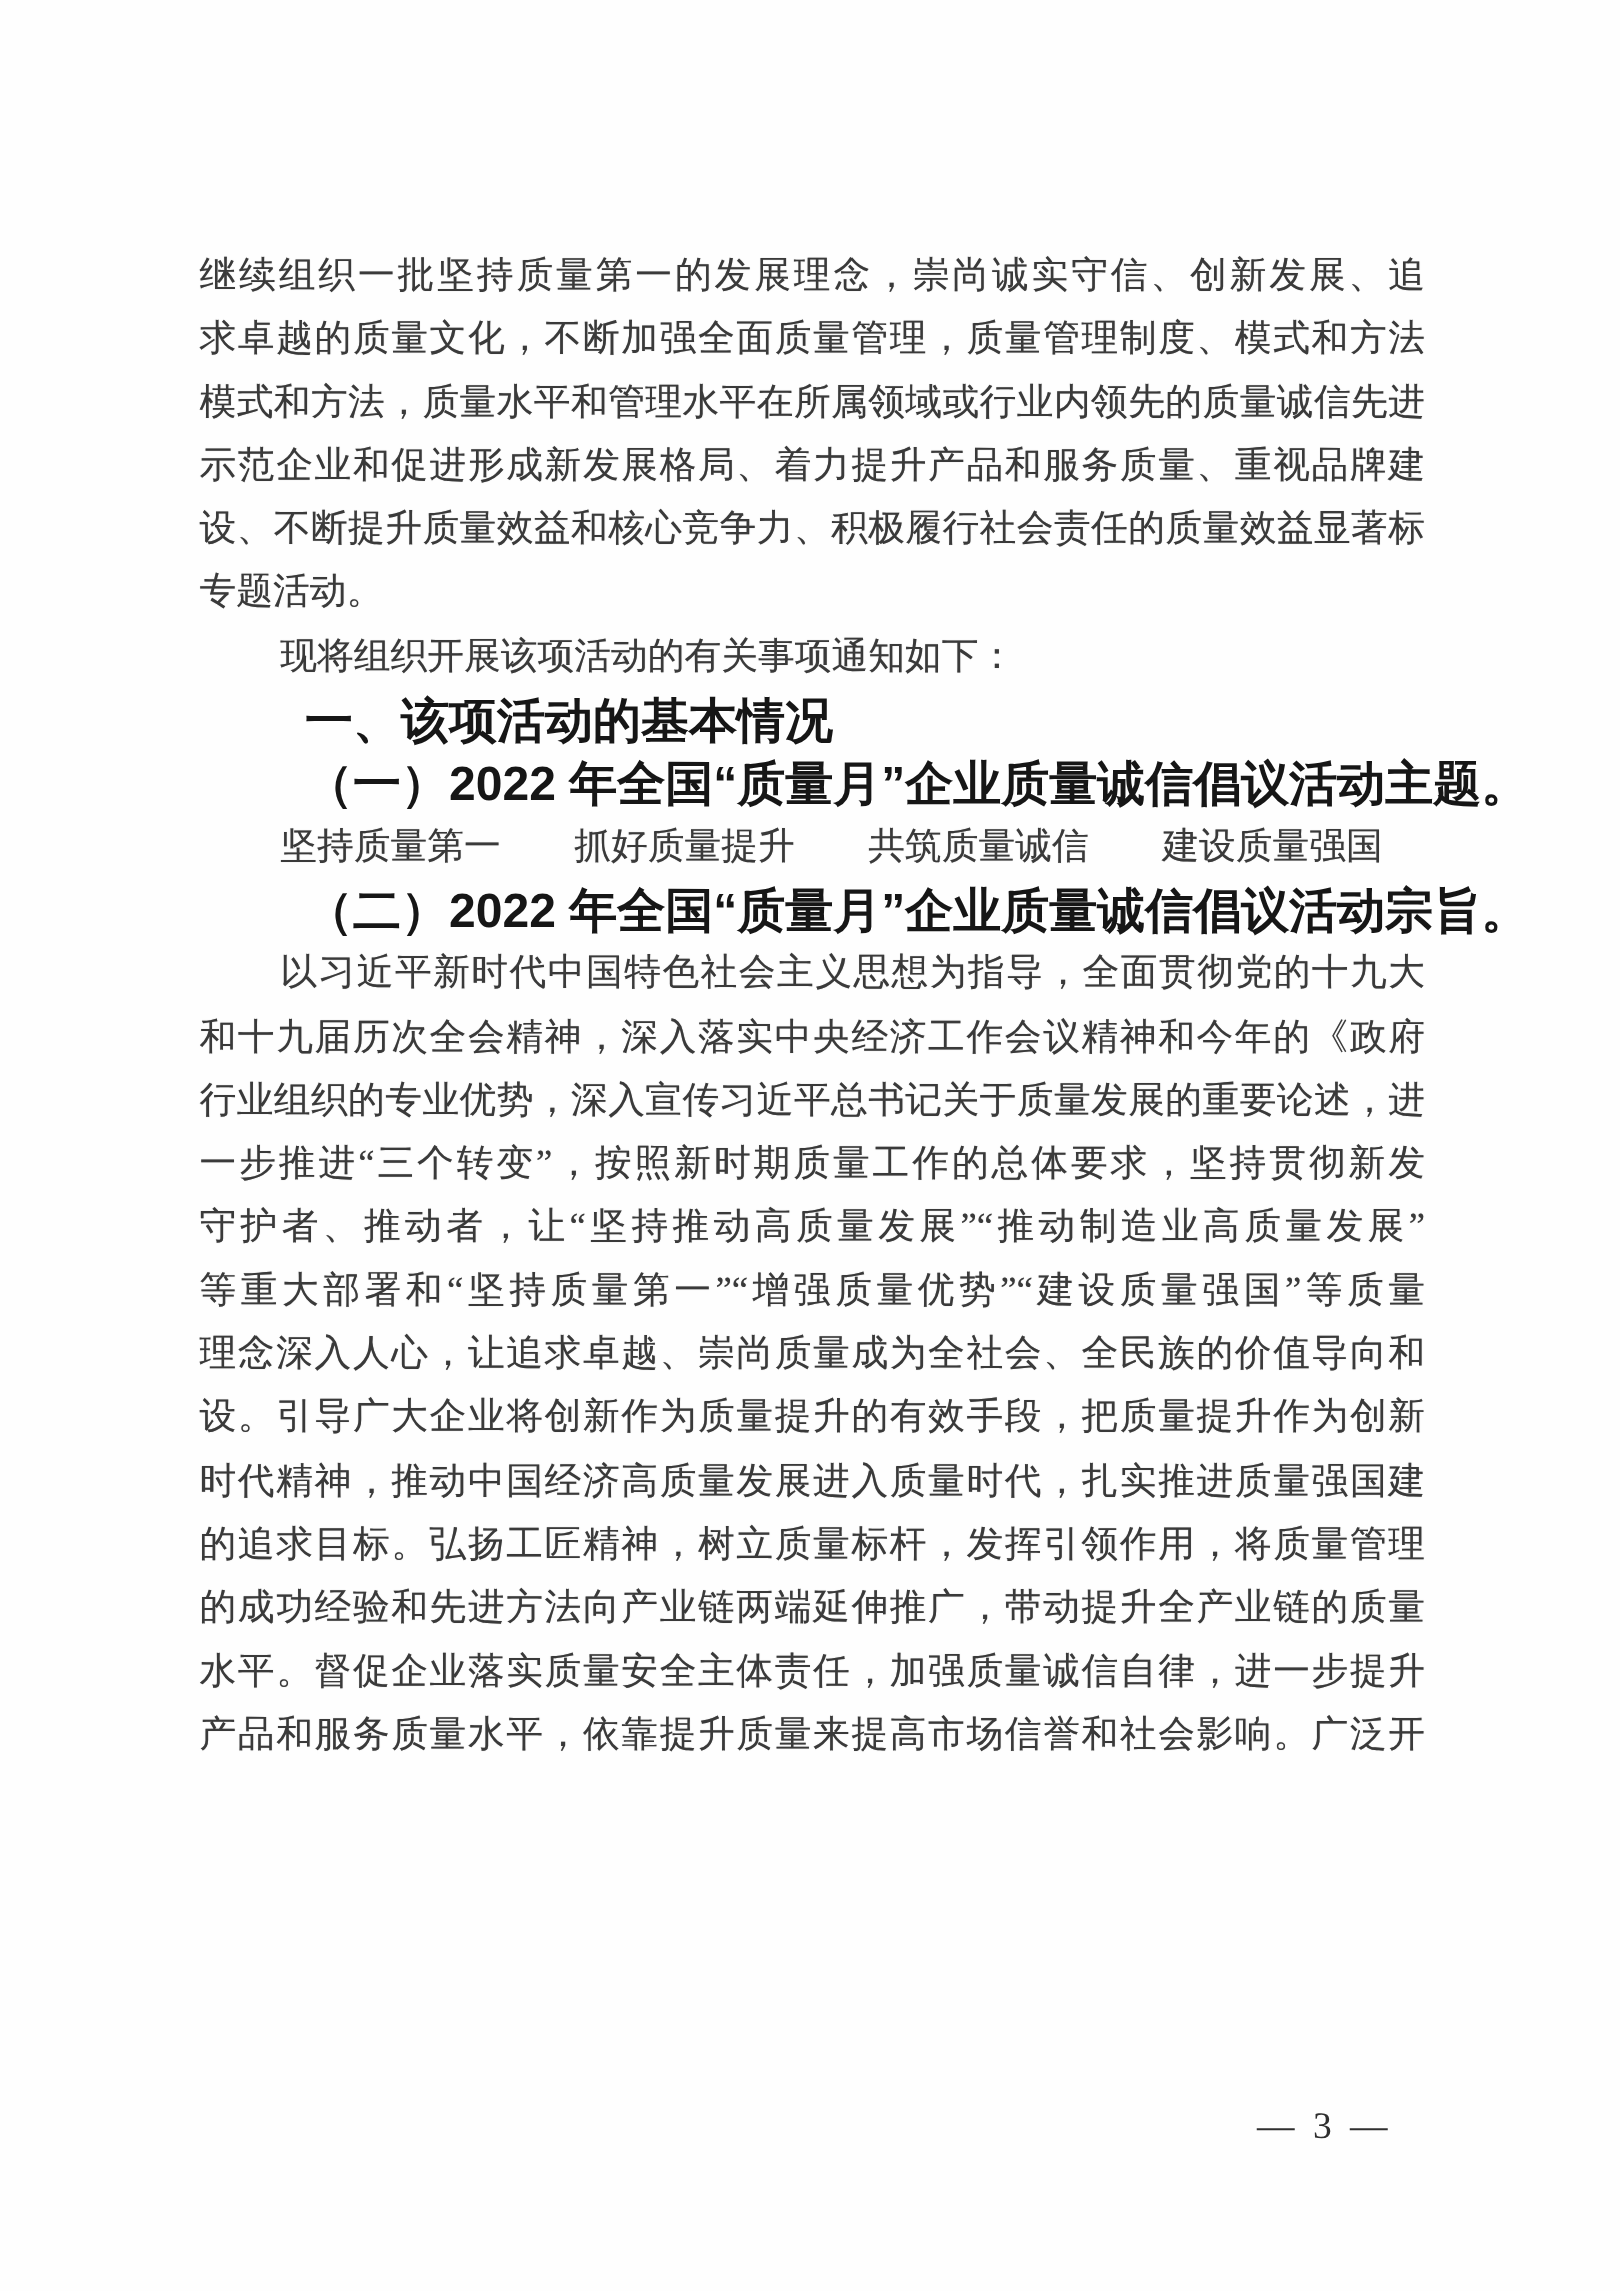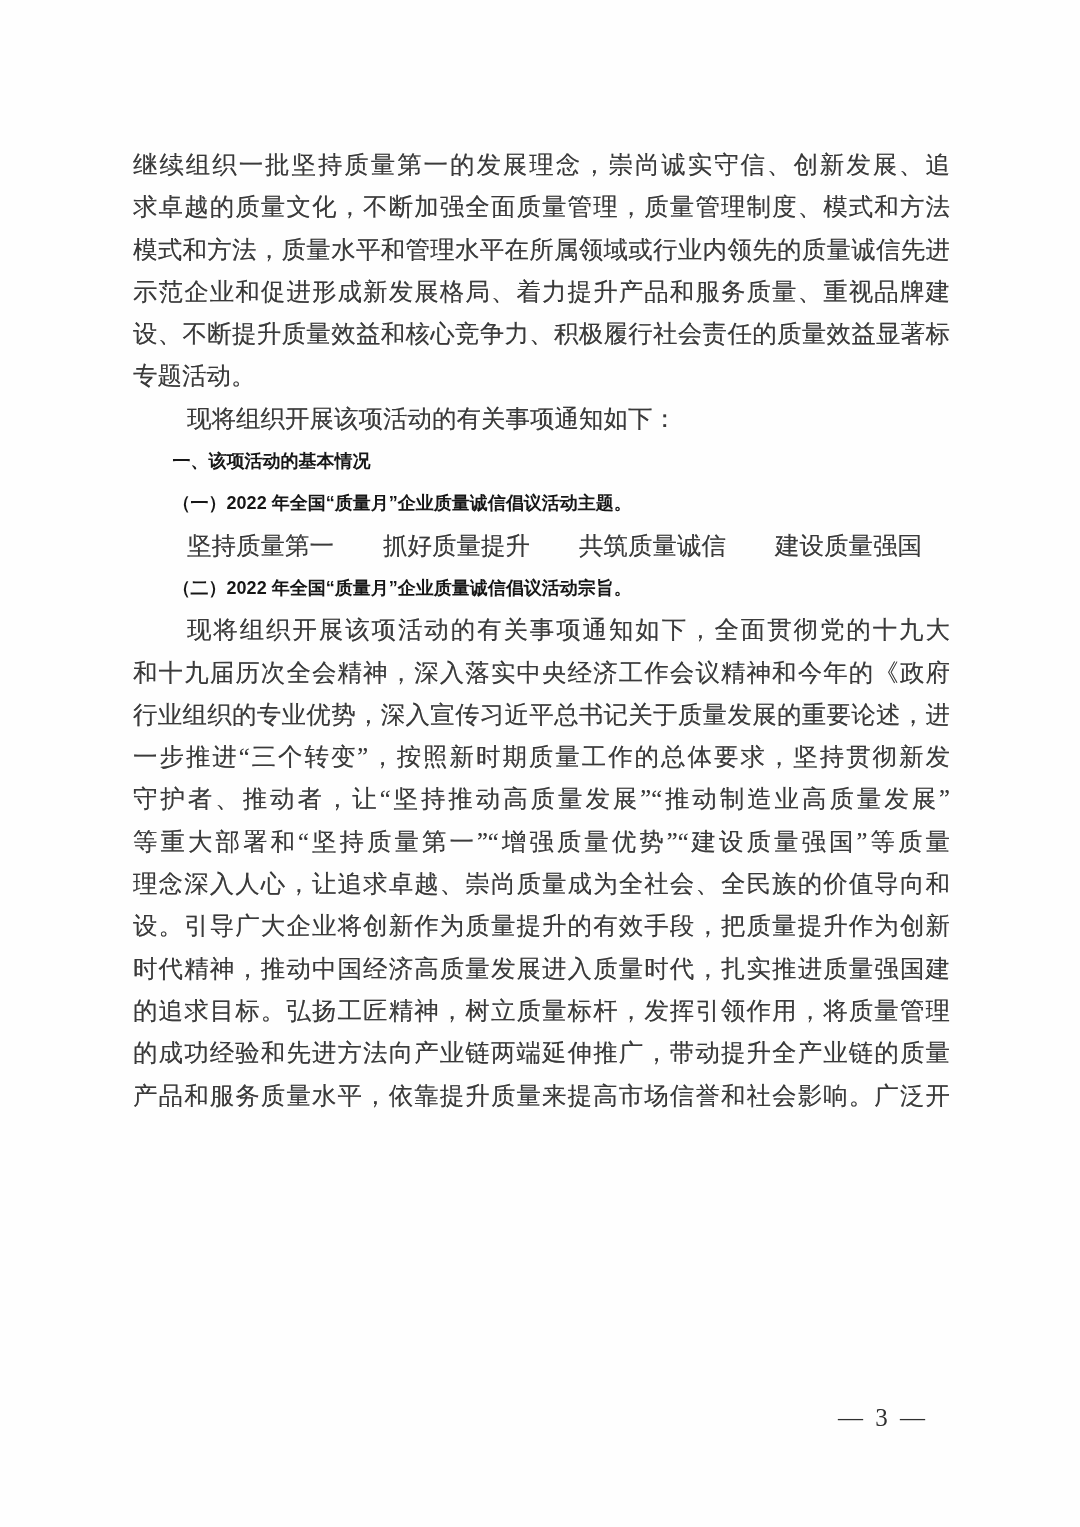--- a/index.html
+++ b/index.html
@@ -11,21 +11,21 @@
     position: relative;
     width: 1080px;
     height: 1527px;
     margin: 0 auto;
     background: #fefefe;
     overflow: hidden;
   }
   .text-block {
     position: absolute;
     left: 133px;
-    top: 144px;
+    top: 163px;
     width: 817px;
   }
   .line {
     height: 42.3px;
     line-height: 42.3px;
     font-size: 24.5px;
     color: #3a3a3a;
     font-family: "Liberation Serif", "DejaVu Serif", serif;
     white-space: nowrap;
     overflow: visible;
@@ -35,21 +35,21 @@
     white-space: normal;
     text-align: justify;
     text-align-last: justify;
   }
   .line.indent {
     text-indent: 2.2em;
   }
   .line.bold {
     font-family: "Liberation Sans", "DejaVu Sans", sans-serif;
     font-weight: 700;
-    font-size: 18px;
+    font-size: 32px;
     color: #161616;
     text-shadow: none;
   }
   .page-number {
     position: absolute;
     top: 1402px;
     right: 152px;
     height: 32px;
     line-height: 32px;
     font-size: 25px;
@@ -67,27 +67,28 @@
       <div class="line stretch">求卓越的质量文化，不断加强全面质量管理，质量管理制度、模式和方法</div>
       <div class="line stretch">模式和方法，质量水平和管理水平在所属领域或行业内领先的质量诚信先进</div>
       <div class="line stretch">示范企业和促进形成新发展格局、着力提升产品和服务质量、重视品牌建</div>
       <div class="line stretch">设、不断提升质量效益和核心竞争力、积极履行社会责任的质量效益显著标</div>
       <div class="line">专题活动。</div>
       <div class="line indent">现将组织开展该项活动的有关事项通知如下：</div>
       <div class="line indent bold">一、该项活动的基本情况</div>
       <div class="line indent bold">（一）2022 年全国“质量月”企业质量诚信倡议活动主题。</div>
       <div class="line indent">坚持质量第一　　抓好质量提升　　共筑质量诚信　　建设质量强国</div>
       <div class="line indent bold">（二）2022 年全国“质量月”企业质量诚信倡议活动宗旨。</div>
-      <div class="line indent stretch">现将组织开展该项活动的有关事项通知如下，全面贯彻党的十九大</div>
+      <div class="line indent stretch">以习近平新时代中国特色社会主义思想为指导，全面贯彻党的十九大</div>
       <div class="line stretch">和十九届历次全会精神，深入落实中央经济工作会议精神和今年的《政府</div>
       <div class="line stretch">行业组织的专业优势，深入宣传习近平总书记关于质量发展的重要论述，进</div>
       <div class="line stretch">一步推进“三个转变”，按照新时期质量工作的总体要求，坚持贯彻新发</div>
       <div class="line stretch">守护者、推动者，让“坚持推动高质量发展”“推动制造业高质量发展”</div>
       <div class="line stretch">等重大部署和“坚持质量第一”“增强质量优势”“建设质量强国”等质量</div>
       <div class="line stretch">理念深入人心，让追求卓越、崇尚质量成为全社会、全民族的价值导向和</div>
       <div class="line stretch">设。引导广大企业将创新作为质量提升的有效手段，把质量提升作为创新</div>
       <div class="line stretch">时代精神，推动中国经济高质量发展进入质量时代，扎实推进质量强国建</div>
       <div class="line stretch">的追求目标。弘扬工匠精神，树立质量标杆，发挥引领作用，将质量管理</div>
       <div class="line stretch">的成功经验和先进方法向产业链两端延伸推广，带动提升全产业链的质量</div>
+      <div class="line stretch">水平。督促企业落实质量安全主体责任，加强质量诚信自律，进一步提升</div>
       <div class="line stretch">产品和服务质量水平，依靠提升质量来提高市场信誉和社会影响。广泛开</div>
     </div>
   <div class="page-number">— 3 —</div>
 </div>
 
 </body></html>

